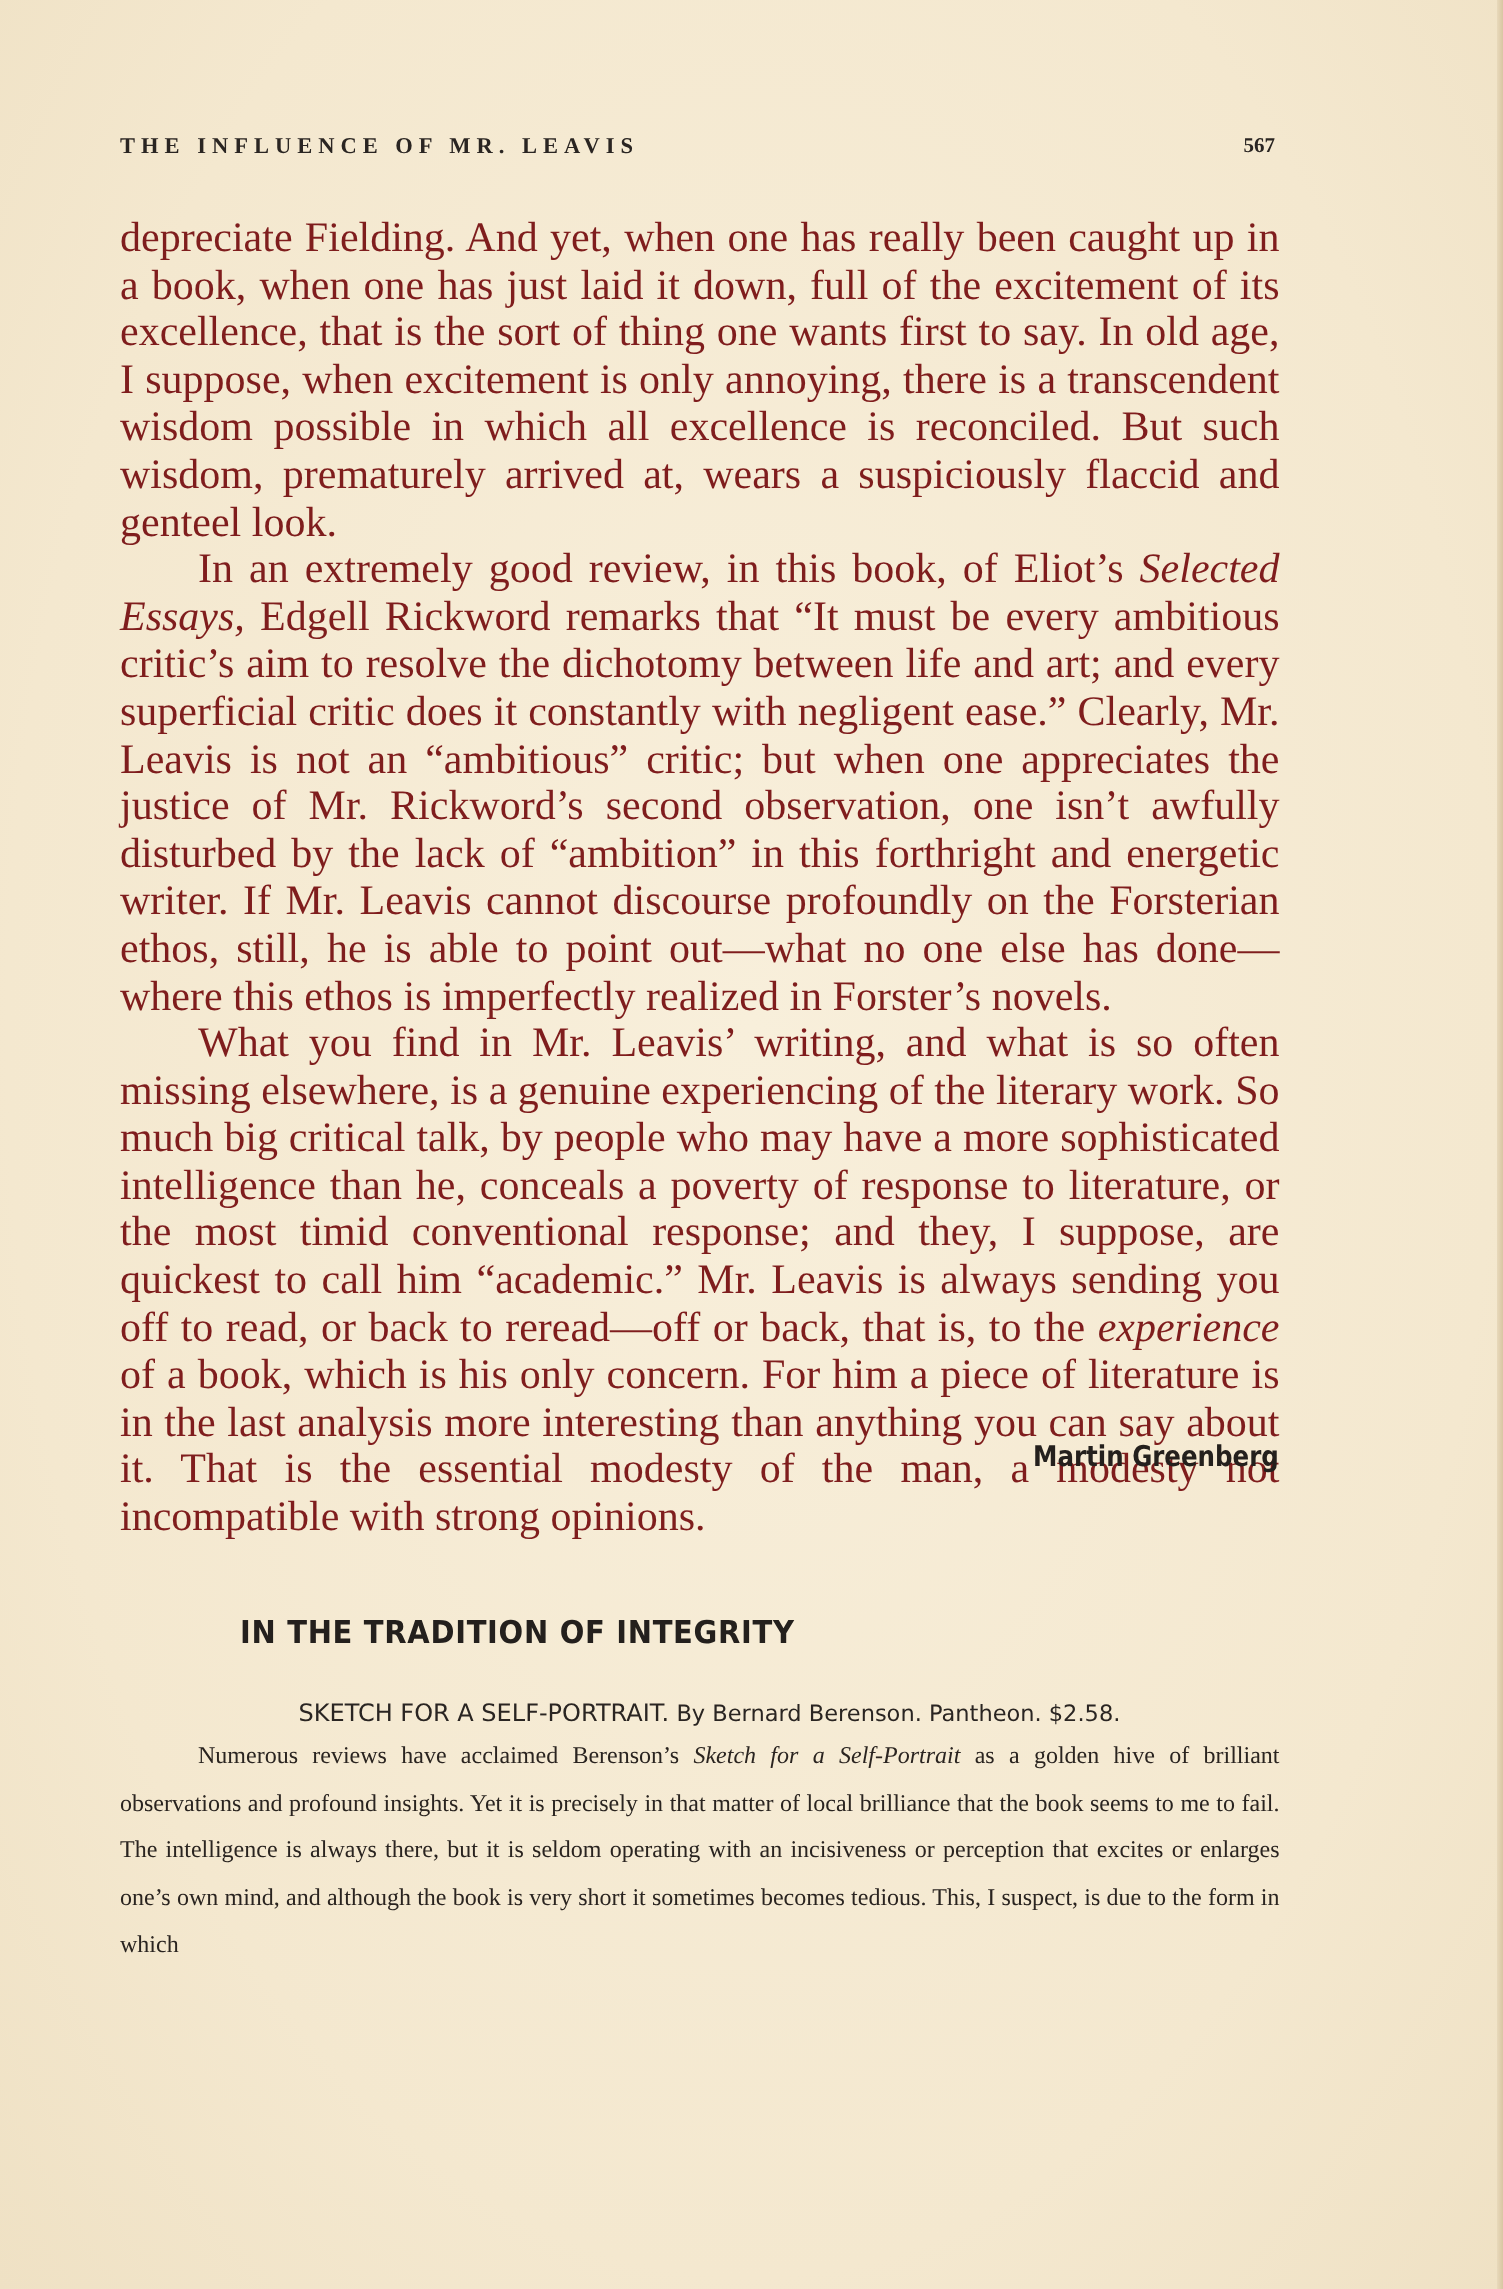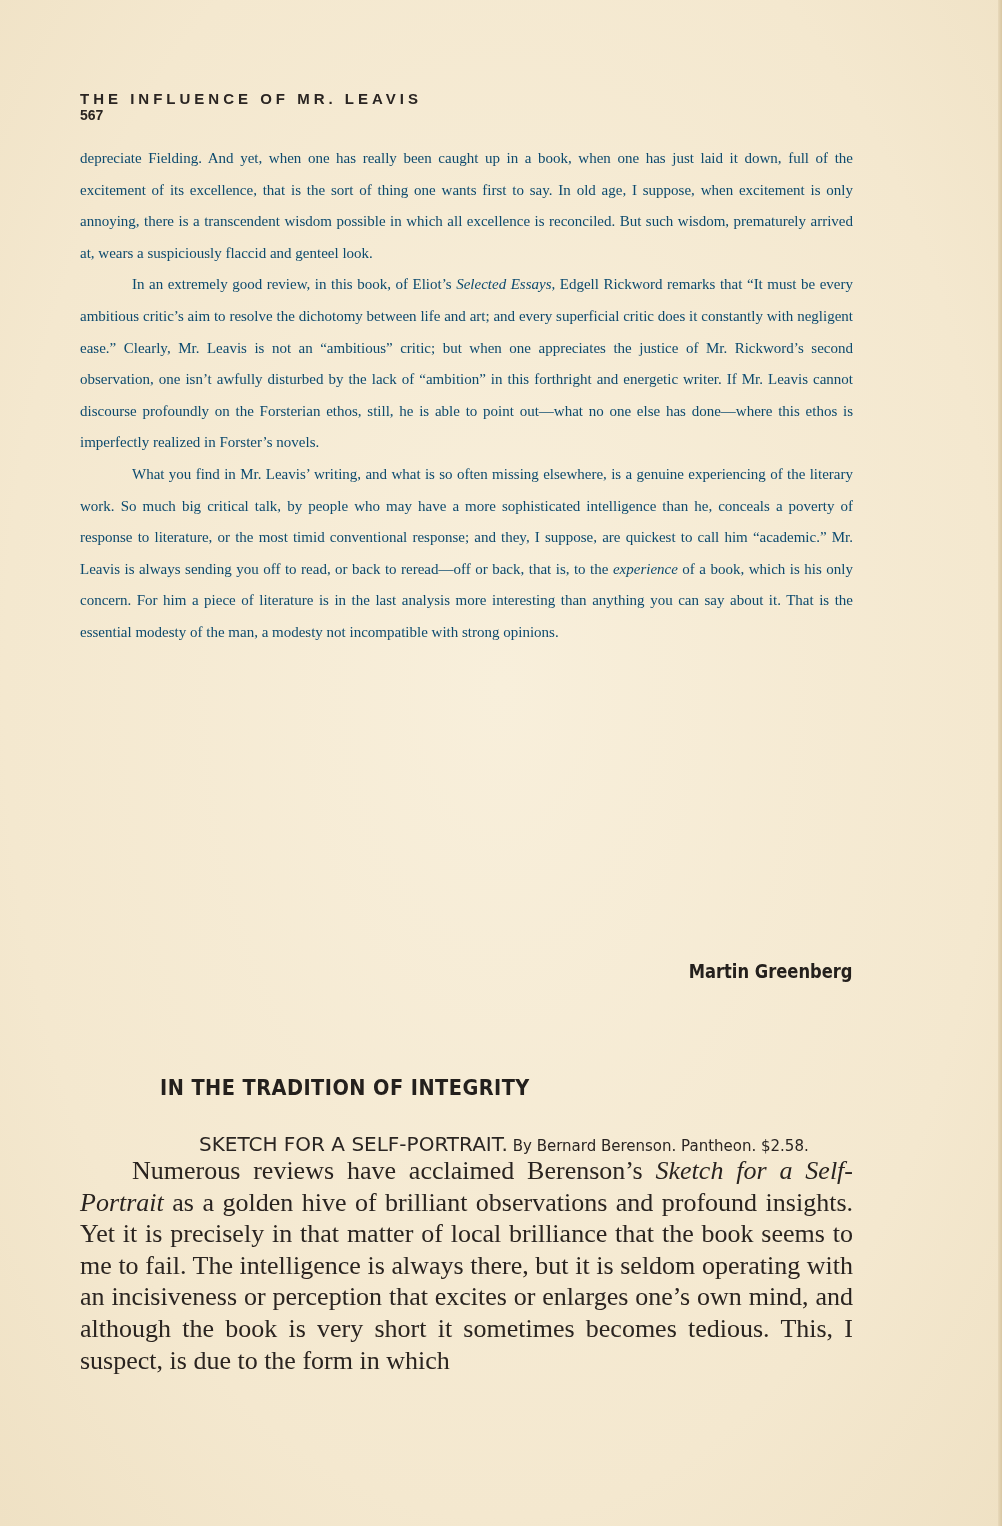--- a/index.html
+++ b/index.html
@@ -6,49 +6,49 @@
   body {
     width: 1002px; height: 1526px; overflow: hidden;
     background: #f6ecd6;
     background-image: radial-gradient(ellipse at 50% 45%, #f8efdb 0%, #f4e8cf 70%, #efe1c4 100%);
     position: relative;
   }
   .page { position: absolute; left: 0; top: 0; width: 1002px; height: 1526px; }
   .right-edge { position: absolute; right: 0; top: 0; width: 4px; height: 1526px; background: linear-gradient(to right, #e8d9bb, #d8c6a2); }
   .running-head {
     position: absolute; left: 80px; top: 90px; width: 770px;
-    font-family: Liberation Sans, sans-serif; font-size: 15px; font-weight: bold;
-    letter-spacing: 4px; color: #2a2522; display: flex; justify-content: space-between; flex-direction: column;
+    font-family: Liberation Serif, serif; font-size: 15px; font-weight: bold;
+    letter-spacing: 4px; color: #2a2522; display: flex; justify-content: space-between;
   }
   .running-head .folio { letter-spacing: 0; font-size: 14px; }
   .body-text {
     position: absolute; left: 80px; top: 143px; width: 773px;
-    font-family: "Liberation Serif", serif; font-size: 15px; line-height: 31.6px;
-    color: #0c4a6e; text-align: justify;
+    font-family: "Liberation Serif", serif; font-size: 28px; line-height: 31.6px;
+    color: #7f1d1d; text-align: justify;
   }
   .body-text p { margin: 0; text-indent: 52px; }
   .body-text p.first { text-indent: 0; }
   .signature {
     position: absolute; right: 149px; top: 960px;
     font-family: "DejaVu Sans", sans-serif; font-weight: bold; font-size: 19px;
     color: #24201d; transform: scaleX(0.86); transform-origin: right;
   }
   .section-title {
     position: absolute; left: 160px; top: 1076px;
     font-family: "DejaVu Sans", sans-serif; font-weight: bold; font-size: 21px;
     letter-spacing: 0.5px; color: #24201d; transform: scaleX(0.92); transform-origin: left;
   }
   .book-line {
     position: absolute; left: 199px; top: 1132px;
     font-family: "DejaVu Sans", sans-serif; font-size: 15px; color: #2a2522;
   }
-  .book-line .title-caps { font-size: 20px; }
+  .book-line .title-caps { font-size: 16px; }
   .review-text {
     position: absolute; left: 80px; top: 1155px; width: 773px;
-    font-family: "Liberation Serif", serif; font-size: 26px; line-height: 31.6px;
+    font-family: "Liberation Serif", serif; font-size: 16px; line-height: 31.6px;
     color: #2a2420; text-align: justify;
   }
   .review-text p { margin: 0; text-indent: 52px; }
   em { font-style: italic; }
 </style>
 </head>
 <body>
 
 <div class="page">
   <div class="right-edge"></div>

